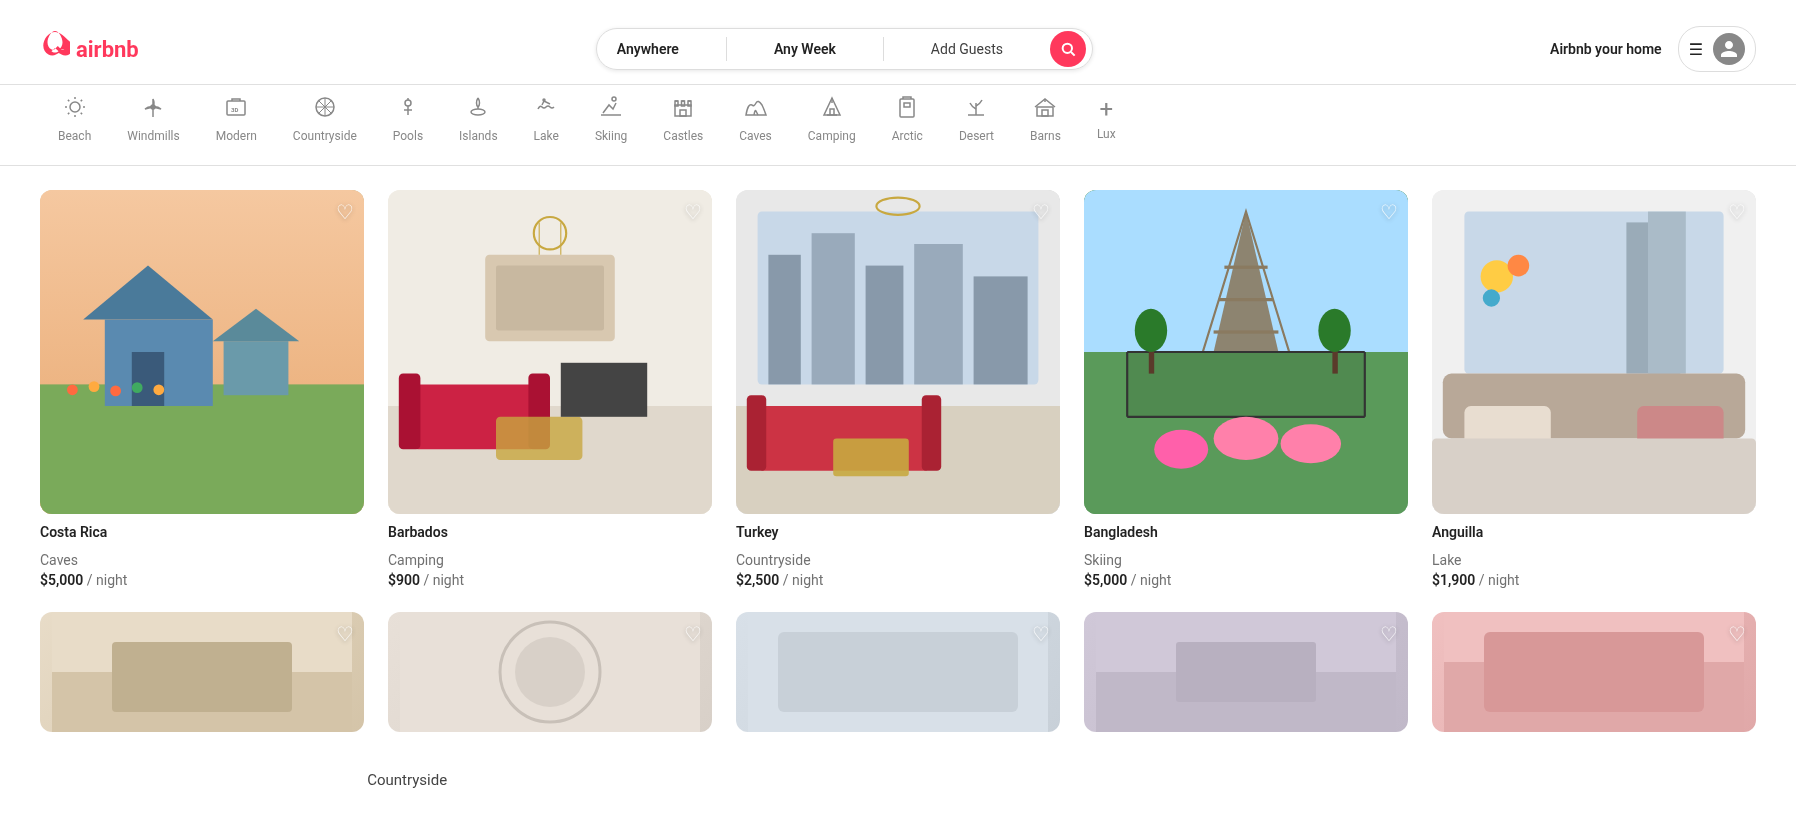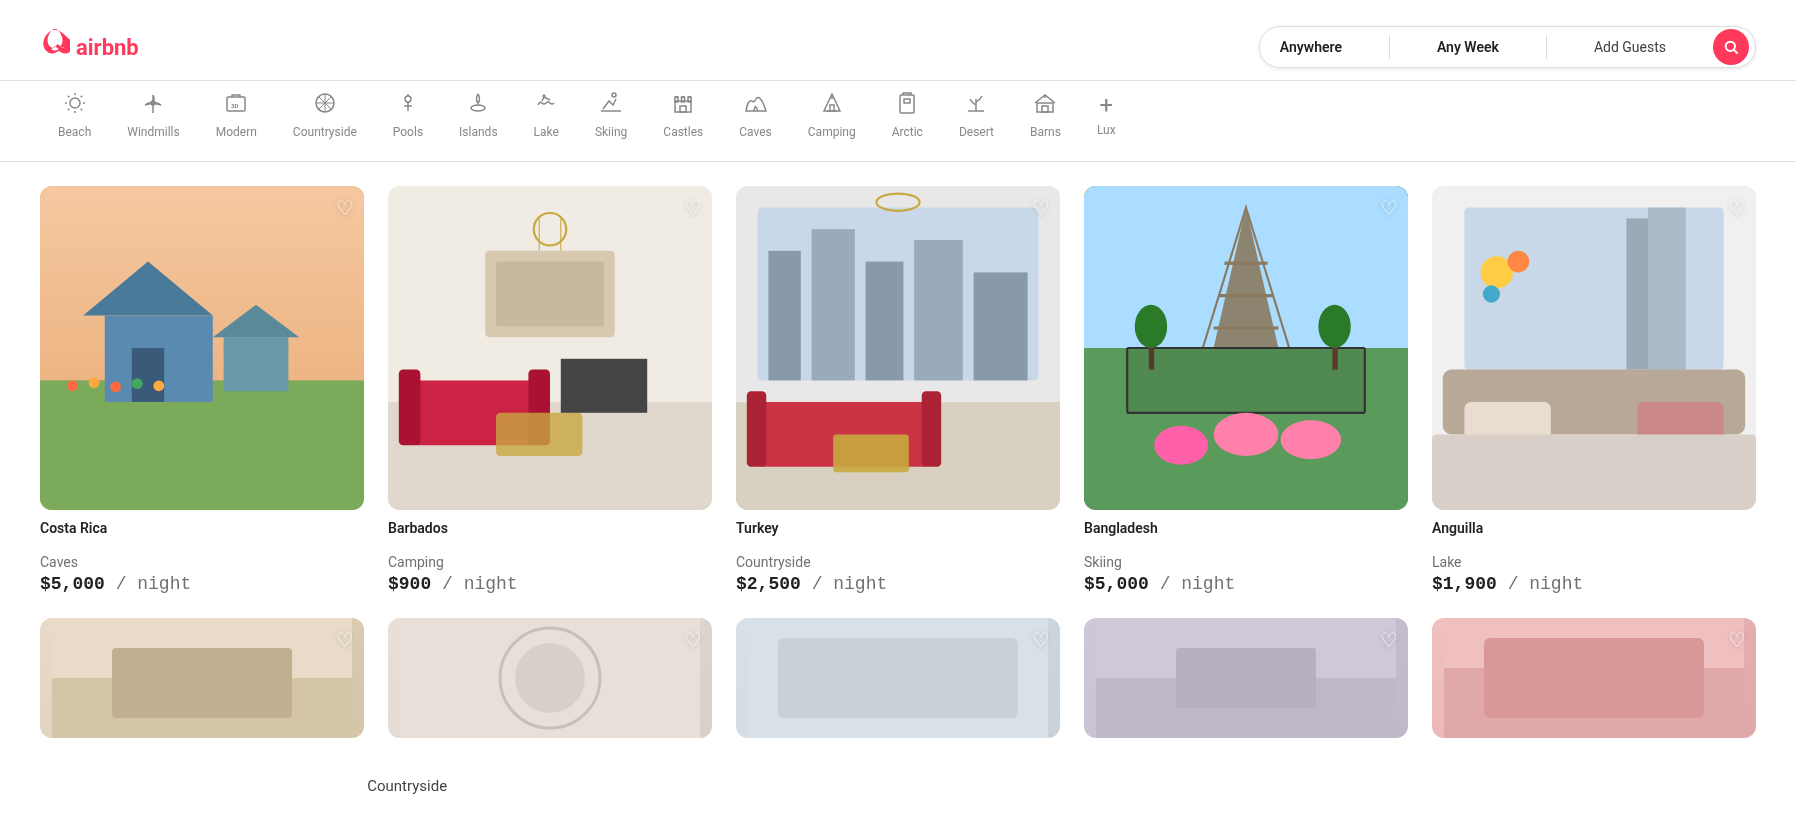--- a/index.html
+++ b/index.html
@@ -157,30 +157,29 @@
       background: none;
       border: none;
       cursor: pointer;
       color: rgba(255,255,255,0.9);
       font-size: 20px;
       filter: drop-shadow(0 1px 2px rgba(0,0,0,0.4));
     }
     .listing-title {
       font-size: 14px;
       font-weight: 600;
-      margin-bottom: 18px;
+      margin-bottom: 12px;
     }
     .listing-subtitle {
       font-size: 14px;
       color: #717171;
       margin-bottom: 4px;
     }
     .listing-price {
-      font-size: 18px;
-      font-family: Liberation Mono, monospace;
+      font-size: 14px;
     }
     .listing-price-amount {
       font-weight: 600;
     }
     .listing-price-unit {
       color: #717171;
     }
 
     
     .img-costa-rica { background: linear-gradient(135deg, #e8c9a0 0%, #c9a96e 40%, #7aab9c 100%); }
@@ -214,20 +213,31 @@
     <div class="search-bar-divider"></div>
     <div class="search-bar-guests">Add Guests</div>
     <button class="search-btn">
       <svg width="16" height="16" viewBox="0 0 24 24" fill="none" stroke="white" stroke-width="3">
         <circle cx="11" cy="11" r="7"></circle>
         <line x1="16.5" y1="16.5" x2="22" y2="22"></line>
       </svg>
     </button>
   </div>
 
+  <div class="header-right">
+    <span class="host-link">Airbnb your home</span>
+    <div class="menu-btn">
+      <span class="hamburger">☰</span>
+      <div class="avatar">
+        <svg width="20" height="20" viewBox="0 0 24 24" fill="#fff">
+          <path d="M12 12c2.7 0 4.8-2.1 4.8-4.8S14.7 2.4 12 2.4 7.2 4.5 7.2 7.2 9.3 12 12 12zm0 2.4c-3.2 0-9.6 1.6-9.6 4.8v2.4h19.2v-2.4c0-3.2-6.4-4.8-9.6-4.8z"></path>
+        </svg>
+      </div>
+    </div>
+  </div>
 </header>
 
 <nav class="category-nav">
 
   <div class="category-item">
     <span class="category-icon">
       <svg width="24" height="24" viewBox="0 0 24 24" fill="none" stroke="#888" stroke-width="1.5">
         <circle cx="12" cy="12" r="5"></circle>
         <line x1="12" y1="2" x2="12" y2="4"></line>
         <line x1="12" y1="20" x2="12" y2="22"></line>

